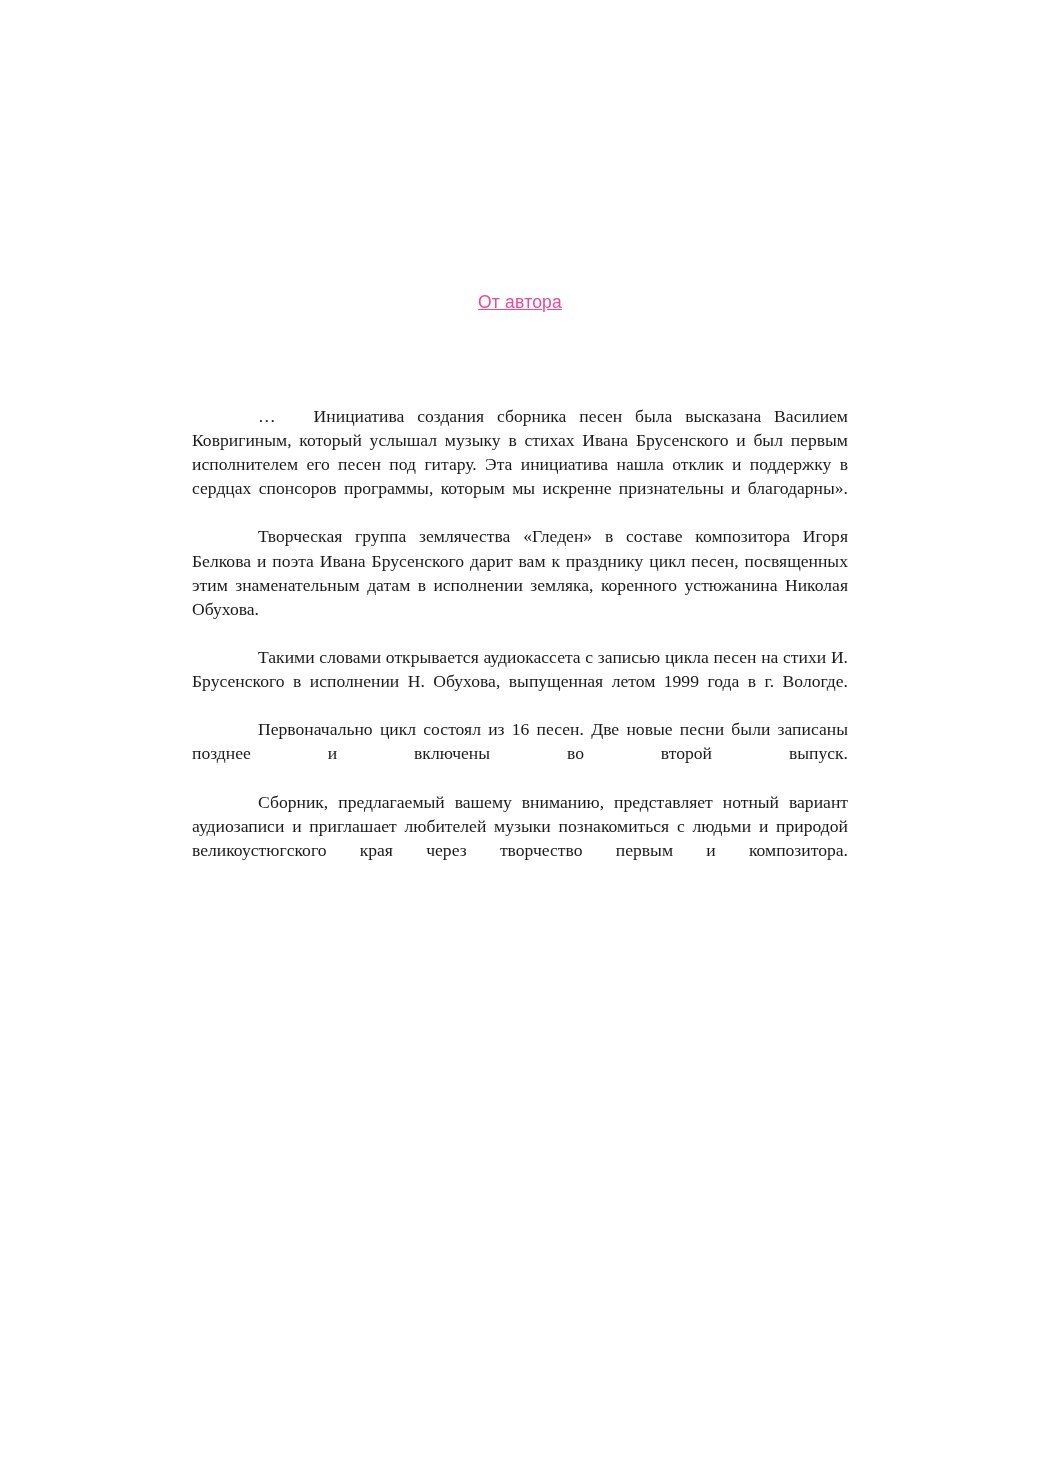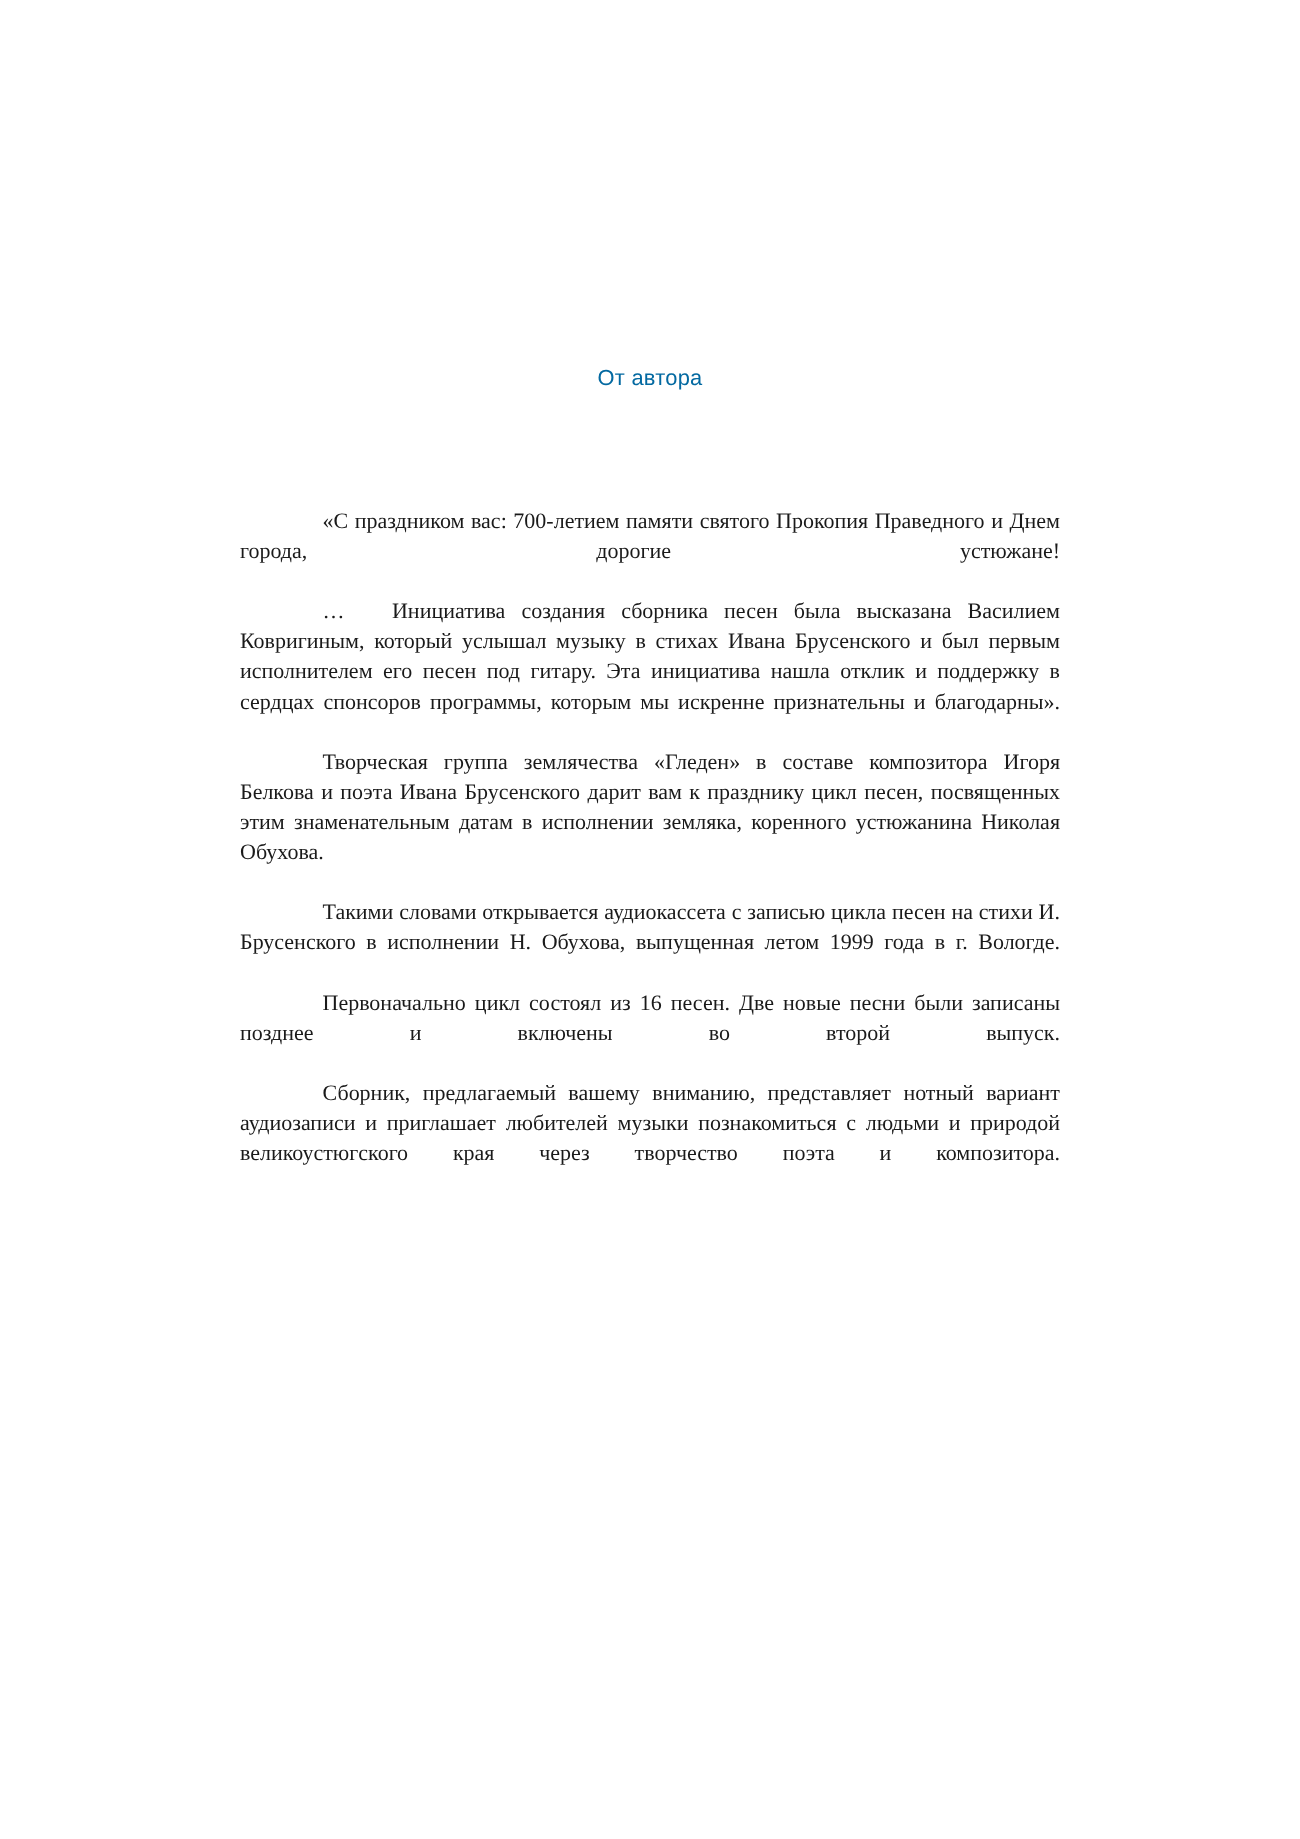--- a/index.html
+++ b/index.html
@@ -29,23 +29,24 @@
   .page-title {
     position: absolute;
     top: 290px;
     left: 0;
     width: 1040px;
     text-align: center;
     font-family: "Liberation Sans", "DejaVu Sans", sans-serif;
     font-size: 17.5px;
     line-height: 24px;
     letter-spacing: 0.2px;
-    color: #0369a1;
+    color: #ec4899;
     font-weight: 400;
     margin: 0;
+    text-decoration: underline;
   }
 
   
   .text-body {
     position: absolute;
     top: 404px;
     left: 192px;
     width: 656px;
     font-size: 17.6px;
     line-height: 24.1px;
@@ -75,27 +76,26 @@
 </style>
 </head>
 <body>
 
 <div class="page">
 
   <h1 class="page-title">От автора</h1>
 
   <div class="text-body">
 
-    <p>«С праздником вас: 700-летием памяти святого Прокопия Праведного и Днем города, дорогие устюжане!</p>
 
     <p><span>…</span><span class="para-lead-ellipsis"></span><span>Инициатива создания сборника песен была высказана Василием Ковригиным, который услышал музыку в стихах Ивана Брусенского и был первым исполнителем его песен под гитару. Эта инициатива нашла отклик и поддержку в сердцах спонсоров программы, которым мы искренне признательны и благодарны».</span></p>
 
     <p>Творческая группа землячества «Гледен» в составе композитора Игоря Белкова и поэта Ивана Брусенского дарит вам к празднику цикл песен, посвященных этим знаменательным датам в исполнении земляка, коренного устюжанина Николая Обухова.</p>
 
     <p>Такими словами открывается аудиокассета с записью цикла песен на стихи И. Брусенского в исполнении Н. Обухова, выпущенная летом 1999 года в г. Вологде.</p>
 
     <p>Первоначально цикл состоял из 16 песен. Две новые песни были записаны позднее и включены во второй выпуск.</p>
 
-    <p>Сборник, предлагаемый вашему вниманию, представляет нотный вариант аудиозаписи и приглашает любителей музыки познакомиться с людьми и природой великоустюгского края через творчество поэта и композитора.</p>
+    <p>Сборник, предлагаемый вашему вниманию, представляет нотный вариант аудиозаписи и приглашает любителей музыки познакомиться с людьми и природой великоустюгского края через творчество первым и композитора.</p>
 
   </div>
 
 </div>
 
 </body></html>

